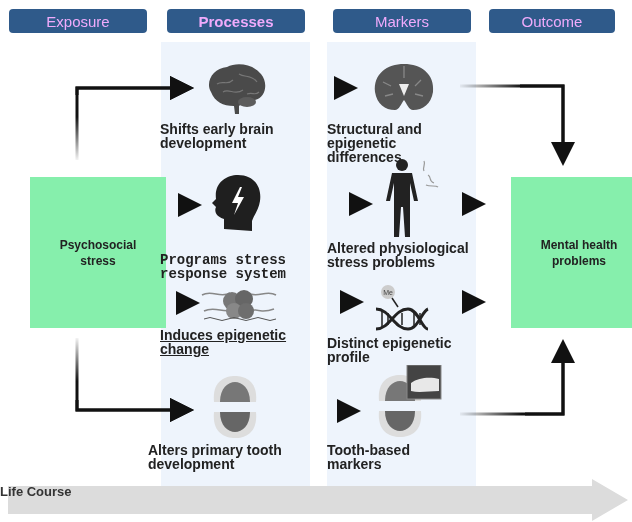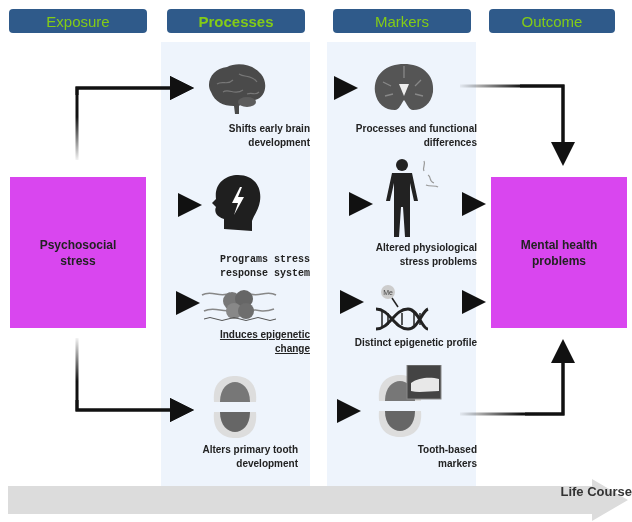--- a/index.html
+++ b/index.html
@@ -1,24 +1,24 @@
 <!DOCTYPE html>
 <html><head>
 <meta charset="utf-8">
 <style>
   html,body{margin:0;padding:0;background:#fff;}
   body{width:632px;height:522px;position:relative;overflow:hidden;font-family:"Liberation Sans",sans-serif;}
-  .hdr{position:absolute;top:9px;height:24px;background:#2f5a8a;border-radius:4px;color:#84cc16;font-size:15px;display:flex;align-items:center;justify-content:center;}
+  .hdr{position:absolute;top:9px;height:24px;background:#2f5a8a;border-radius:4px;color:#f0abfc;font-size:15px;display:flex;align-items:center;justify-content:center;}
   .col-bg{position:absolute;top:42px;height:456px;background:#eef4fc;}
-  .box{position:absolute;background:#d946ef;display:flex;align-items:center;justify-content:center;text-align:center;font-weight:bold;font-size:12px;color:#222;line-height:16px;}
-  .lbl{position:absolute;text-align:right;font-weight:bold;font-size:10px;color:#222;line-height:14px;width:150px;}
+  .box{position:absolute;background:#86efac;display:flex;align-items:center;justify-content:center;text-align:center;font-weight:bold;font-size:12px;color:#222;line-height:16px;margin-left:20px;}
+  .lbl{position:absolute;text-align:left;font-weight:bold;font-size:14px;color:#222;line-height:14px;width:150px;}
   svg.arrows{position:absolute;left:0;top:0;}
   .icon{position:absolute;}
   .life{position:absolute;left:8px;top:479px;width:620px;height:42px;}
-  .life-label{position:absolute;left:0;width:632px;top:484px;text-align:right;font-weight:bold;font-size:13px;color:#333;}
+  .life-label{position:absolute;left:0;width:632px;top:484px;text-align:left;font-weight:bold;font-size:13px;color:#333;}
 </style>
 </head>
 <body>
 
 <div class="hdr" style="left:9px;width:138px;">Exposure</div>
 <div class="hdr" style="left:167px;width:138px;font-weight:bold;">Processes</div>
 <div class="hdr" style="left:333px;width:138px;">Markers</div>
 <div class="hdr" style="left:489px;width:126px;">Outcome</div>
 
 <div class="col-bg" style="left:161px;width:149px;"></div>
@@ -105,21 +105,21 @@
   <path d="M4,38 C2,58 14,64 25,64 C36,64 48,58 46,38 Z" fill="#ddd"></path>
   <path d="M10,38 C10,52 18,58 25,58 C32,58 40,52 40,38 Z" fill="#666"></path>
 </svg>
 <div class="lbl" style="left:148px;top:443px;"><span>Alters primary tooth</span><br><span>development</span></div>
 
 <svg class="icon" style="left:371px;top:60px;" width="66" height="58" viewBox="0 0 66 58">
   <path d="M33,4 C50,4 64,14 62,32 C60,44 52,50 42,50 C38,50 36,44 33,40 C30,44 28,50 24,50 C14,50 6,44 4,32 C2,14 16,4 33,4 Z" fill="#555"></path>
   <path d="M12,22 L20,26 M50,20 L44,26 M14,36 L22,34 M52,36 L44,34 M33,6 L33,18" stroke="#888" stroke-width="1.3"></path>
   <polygon points="28,24 33,36 38,24" fill="#eee"></polygon>
 </svg>
-<div class="lbl" style="left:327px;top:122px;"><span>Processes and functional</span><br><span>differences</span></div>
+<div class="lbl" style="left:327px;top:122px;"><span>Structural and epigenetic</span><br><span>differences</span></div>
 
 <svg class="icon" style="left:380px;top:157px;" width="62" height="82" viewBox="0 0 62 82">
   <circle cx="22" cy="8" r="6" fill="#222"></circle>
   <path d="M12,16 L32,16 L38,44 L34,44 L30,26 L30,80 L25,80 L23,50 L21,50 L19,80 L14,80 L14,26 L10,44 L6,44 Z" fill="#222"></path>
   <path d="M44,4 C46,8 42,10 44,14 M48,18 C52,20 48,24 54,26 M46,28 C50,30 56,28 58,30" stroke="#999" stroke-width="1.2" fill="none"></path>
 </svg>
 <div class="lbl" style="left:327px;top:241px;"><span>Altered physiological</span><br><span>stress problems</span></div>
 
 <svg class="icon" style="left:372px;top:283px;" width="60" height="50" viewBox="0 0 60 50">
   <circle cx="16" cy="9" r="7" fill="#ccc"></circle>

